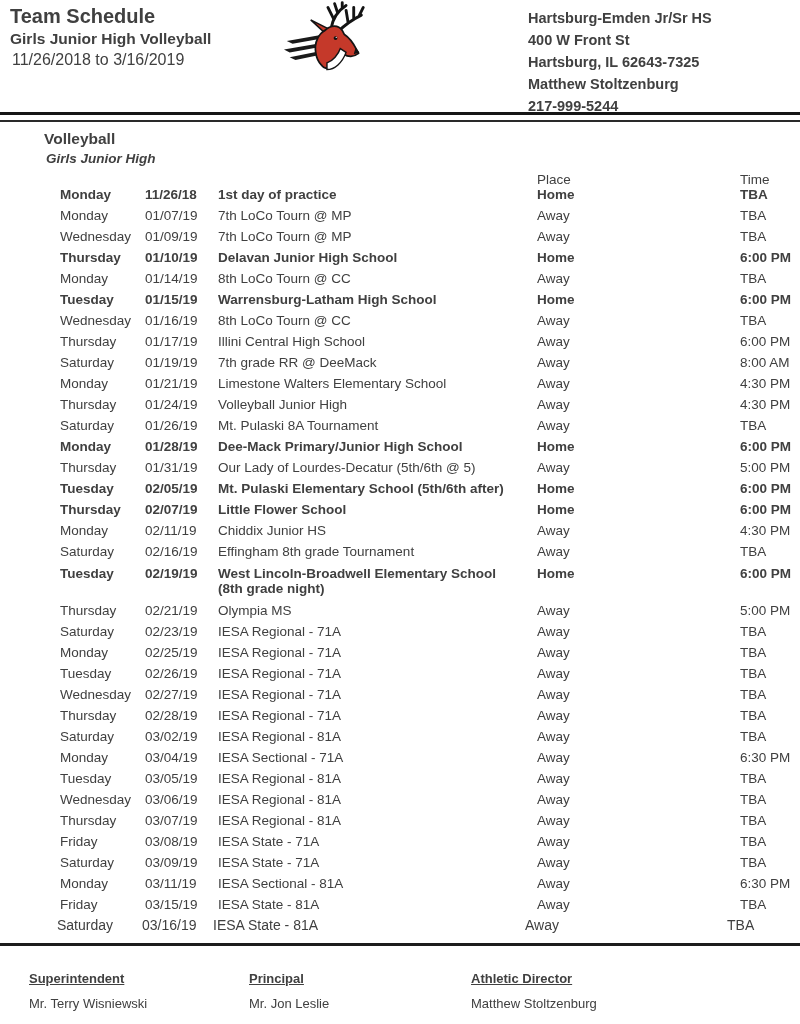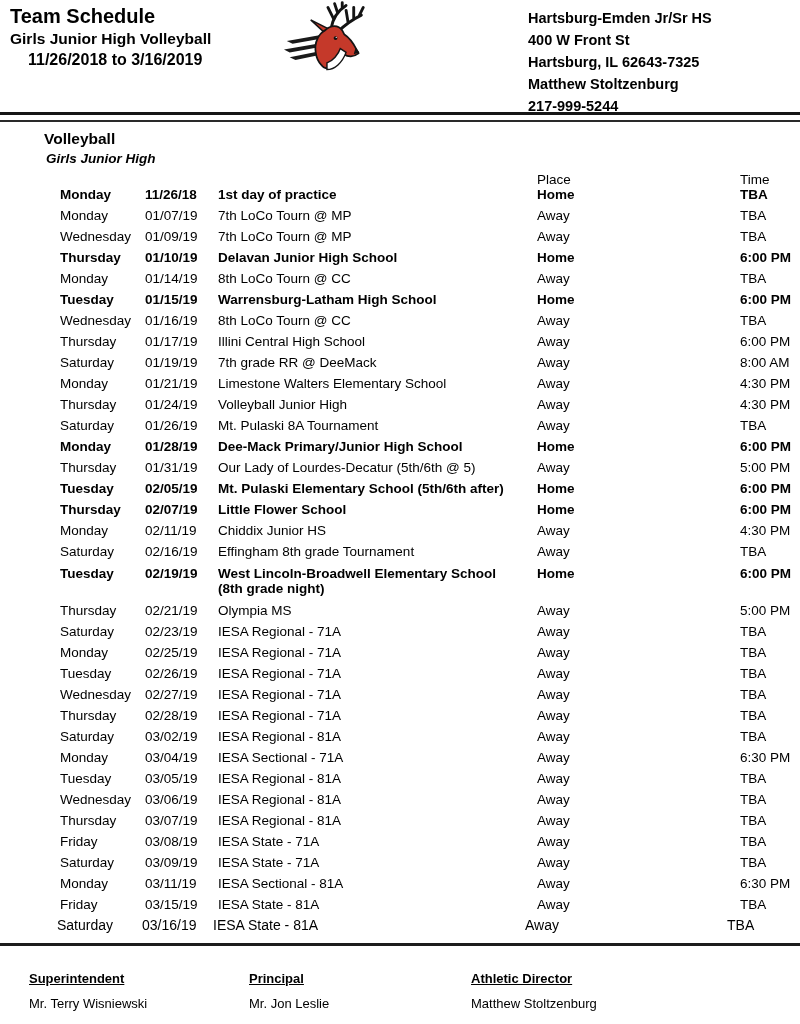--- a/index.html
+++ b/index.html
@@ -1,24 +1,24 @@
 <!DOCTYPE html>
 <html style="--logo-red: #c5392a;"><head>
 <meta charset="utf-8">
 <style>
   html,body { margin:0; padding:0; background:#fff; }
   .page {
     position:relative; width:800px; height:1024px; background:#ffffff;
-    color:#000000; font-family:"Liberation Sans","DejaVu Sans",sans-serif;
+    color:#404040; font-family:"Liberation Sans","DejaVu Sans",sans-serif;
     overflow:hidden;
   }
   
   .h-title   { position:absolute; left:10px; top:5px;  font-size:20px;   font-weight:bold; }
   .h-sub     { position:absolute; left:10px; top:30px; font-size:15.5px; font-weight:bold; }
-  .h-range   { position:absolute; left:28px; top:51px; font-size:16px;   font-weight:bold; }
+  .h-range   { position:absolute; left:12px; top:51px; font-size:16px;   font-weight:normal; }
   .h-school  { position:absolute; left:528px; top:7px; font-size:14.5px; font-weight:bold; line-height:22px; }
   .logo      { position:absolute; left:283px; top:0px; width:86px; height:78px; }
   
   .rule-thick { position:absolute; left:0; top:112px; width:800px; height:3px; background:#161616; }
   .rule-thin  { position:absolute; left:0; top:120px; width:800px; height:2px; background:#2a2a2a; }
   
   .sec-sport { position:absolute; left:44px; top:130px; font-size:15.5px; font-weight:bold; }
   .sec-team  { position:absolute; left:46px; top:151px; font-size:13.5px; font-weight:bold; font-style:italic; }
   
   .col-place-h { position:absolute; left:537px; top:172px; font-size:13.5px; }

